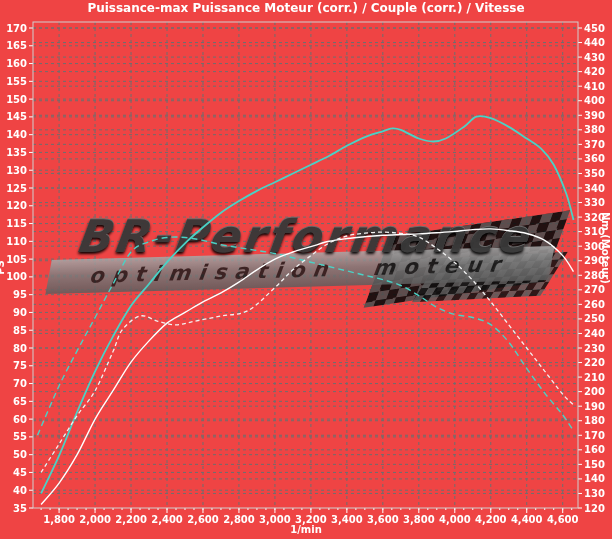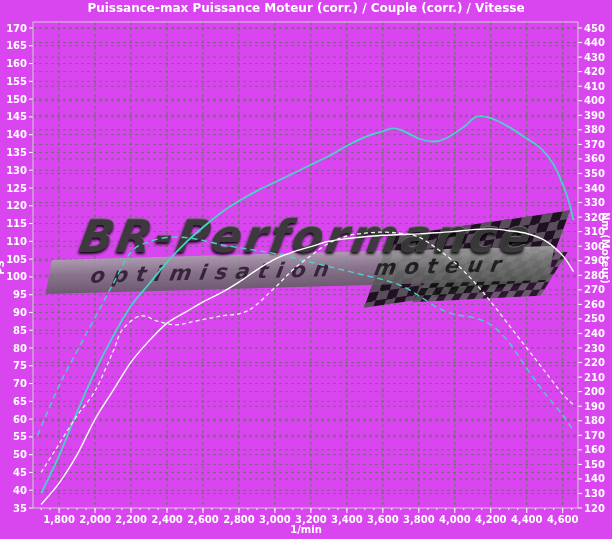--- a/index.html
+++ b/index.html
@@ -1,16 +1,16 @@
 <!DOCTYPE html>
 <html><head>
 <meta charset="utf-8">
 <style>
   html,body{margin:0;padding:0;background:#000;}
-  .stage{position:relative;width:612px;height:539px;background:#d946ef;overflow:hidden;
+  .stage{position:relative;width:612px;height:539px;background:#ef4444;overflow:hidden;
          font-family:"DejaVu Sans",sans-serif;}
   .chart-title{position:absolute;top:1px;left:0;width:100%;text-align:center;
 ため    color:#fff;font-size:12px;font-weight:bold;letter-spacing:0px;}
   .chart-title{position:absolute;top:1px;left:0;width:100%;text-align:center;
     color:#fff;font-size:12px;font-weight:bold;}
   svg.layer{position:absolute;left:0;top:0;}
   .axis-title{position:absolute;color:#fff;font-size:10px;font-weight:bold;white-space:nowrap;}
   .ps-label{left:-7px;top:262px;transform:rotate(-90deg);}
   .nm-label{right:1px;top:212px;writing-mode:vertical-rl;}
   .xunit-label{left:0;top:524px;width:612px;text-align:center;}

